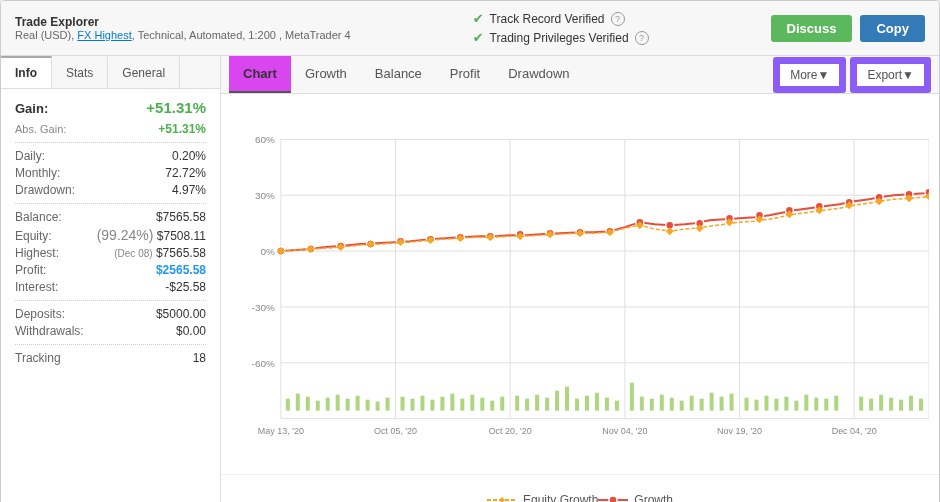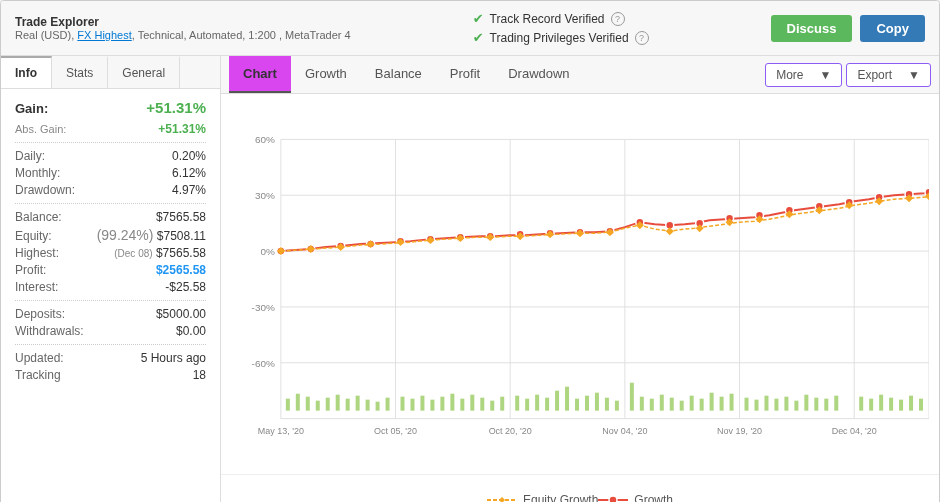--- a/index.html
+++ b/index.html
@@ -39,21 +39,21 @@
     .gain-value { font-size: 15px; font-weight: bold; color: #4caf50; }
     .divider { border: none; border-top: 1px dotted #ccc; margin: 6px 0; }
     .sub-label { font-size: 11px; color: #888; }
     
     
     .right-panel { flex: 1; overflow: hidden; }
     .chart-tab-bar { display: flex; align-items: center; border-bottom: 1px solid #ddd; background: #f7f7f7; padding: 0 8px; }
     .chart-tab { padding: 10px 14px; font-size: 13px; color: #555; cursor: pointer; border-bottom: 2px solid transparent; }
     .chart-tab.active { color: #333; border-bottom: 2px solid #555; font-weight: bold; background: #d946ef; }
     .chart-actions { margin-left: auto; display: flex; gap: 4px; }
-    .chart-action-btn { background: #fff; border: 1px solid #8b5cf6; padding: 4px 10px; font-size: 12px; color: #555; cursor: pointer; border-radius: 3px; display: flex; align-items: center; gap: 16px; text-align: center; }
+    .chart-action-btn { background: #fff; border: 7px solid #8b5cf6; padding: 4px 10px; font-size: 12px; color: #555; cursor: pointer; border-radius: 3px; display: flex; align-items: center; gap: 0; text-align: center; }
     
     
     .chart-area { padding: 10px; position: relative; height: 380px; }
     svg.chart-svg { width: 100%; height: 100%; }
     
     
     .chart-legend { display: flex; justify-content: center; padding: 18px 0; border-top: 1px solid #eee; }
     .legend-item { display: flex; align-items: center; gap: 6px; font-size: 12px; color: #555; }
   </style>
 </head>
@@ -104,21 +104,21 @@
           <span class="info-label sub-label">Abs. Gain:</span>
           <span class="info-value green">+51.31%</span>
         </div>
         <hr class="divider">
         <div class="info-row">
           <span class="info-label">Daily:</span>
           <span class="info-value">0.20%</span>
         </div>
         <div class="info-row">
           <span class="info-label">Monthly:</span>
-          <span class="info-value">6.12%</span>
+          <span class="info-value">72.72%</span>
         </div>
         <div class="info-row">
           <span class="info-label">Drawdown:</span>
           <span class="info-value">4.97%</span>
         </div>
         <hr class="divider">
         <div class="info-row">
           <span class="info-label">Balance:</span>
           <span class="info-value">$7565.58</span>
         </div>
@@ -147,24 +147,20 @@
         <hr class="divider">
         <div class="info-row">
           <span class="info-label">Deposits:</span>
           <span class="info-value">$5000.00</span>
         </div>
         <div class="info-row">
           <span class="info-label">Withdrawals:</span>
           <span class="info-value">$0.00</span>
         </div>
         <hr class="divider">
-        <div class="info-row">
-          <span class="info-label">Updated:</span>
-          <span class="info-value">5 Hours ago</span>
-        </div>
         <div class="info-row">
           <span class="info-label">Tracking</span>
           <span class="info-value">18</span>
         </div>
       </div>
     </div>
 
     <div class="right-panel">
 
       <div class="chart-tab-bar">

